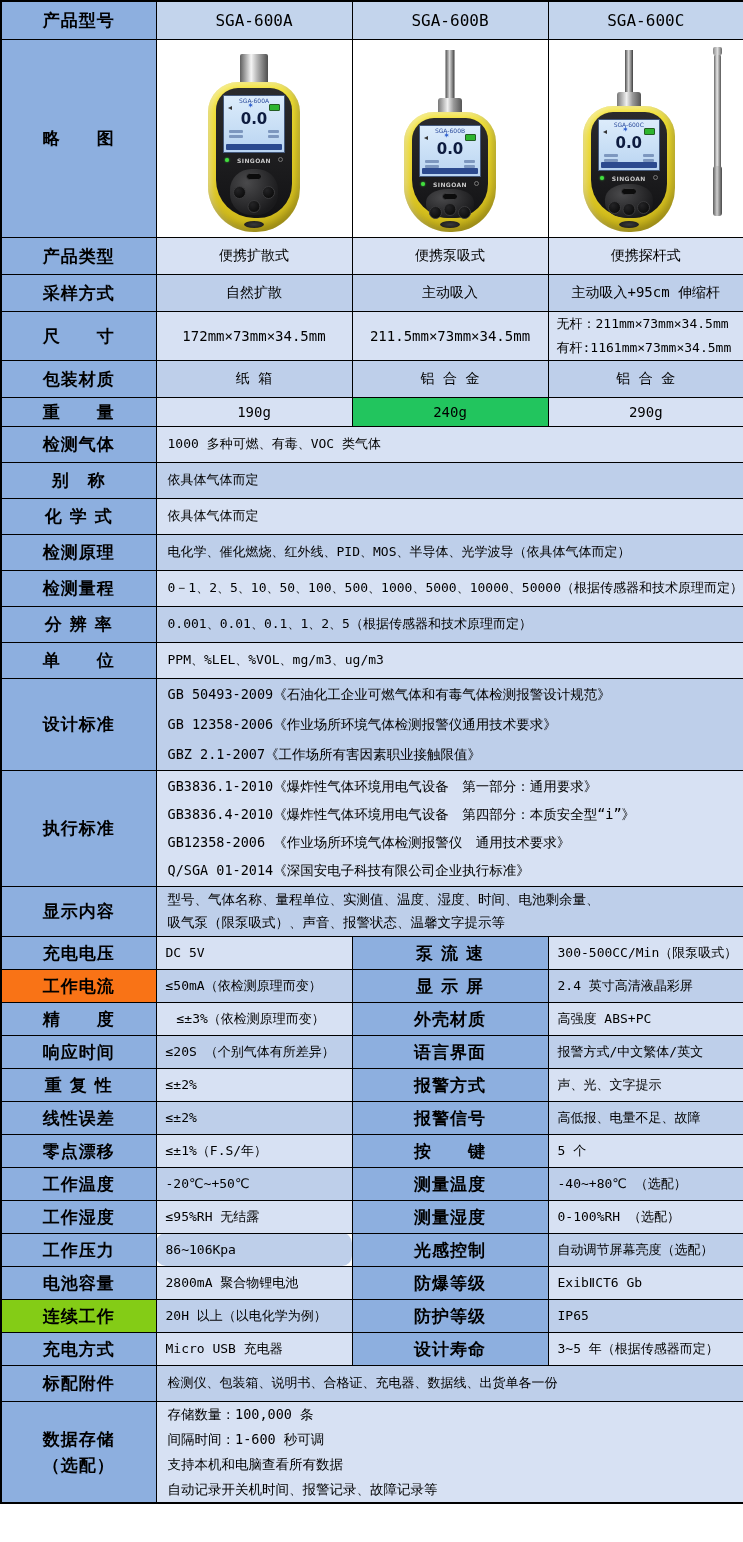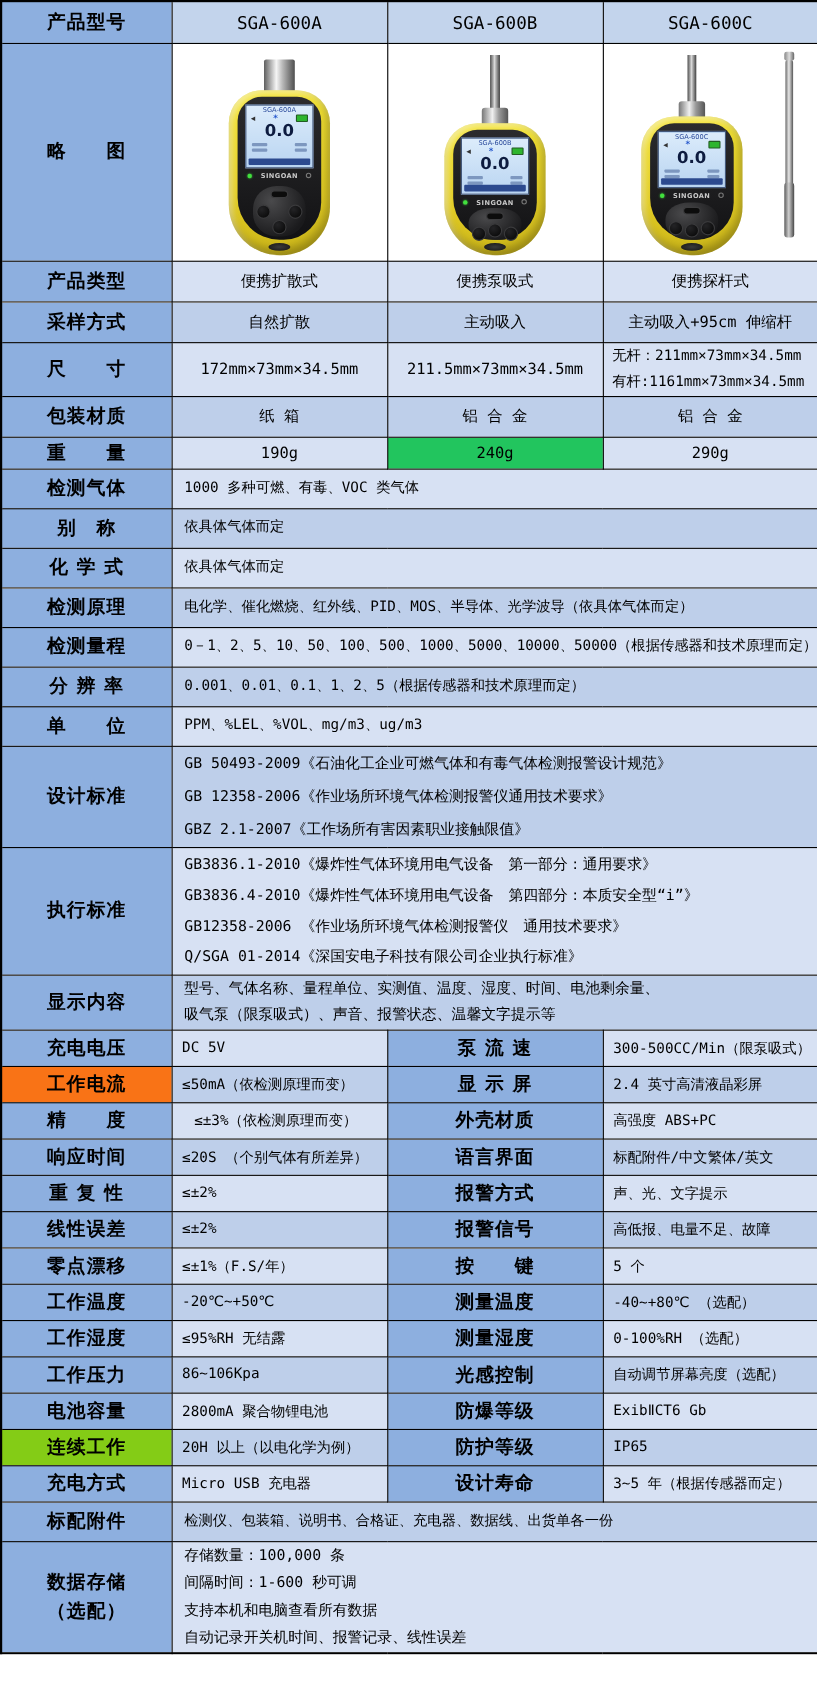--- a/index.html
+++ b/index.html
@@ -402,21 +402,21 @@
         <td class="val spec-v" style="background: rgb(215, 225, 243);">高强度 ABS+PC</td>
       </tr>
       <tr class="r-spec">
         <td class="lbl" style="background: rgb(141, 175, 223);">
           <div class="lbl-line">响应时间</div>
         </td>
         <td class="val spec-v" style="background: rgb(190, 207, 234);">≤20S （个别气体有所差异）</td>
         <td class="lbl" style="background: rgb(141, 175, 223);">
           <div class="lbl-line">语言界面</div>
         </td>
-        <td class="val spec-v" style="background: rgb(190, 207, 234);">标配附件/中文繁体/英文</td>
+        <td class="val spec-v" style="background: rgb(190, 207, 234);">报警方式/中文繁体/英文</td>
       </tr>
       <tr class="r-spec">
         <td class="lbl" style="background: rgb(141, 175, 223);">
           <div class="lbl-line">重 复 性</div>
         </td>
         <td class="val spec-v" style="background: rgb(215, 225, 243);">≤±2%</td>
         <td class="lbl" style="background: rgb(141, 175, 223);">
           <div class="lbl-line">报警方式</div>
         </td>
         <td class="val spec-v" style="background: rgb(215, 225, 243);">声、光、文字提示</td>
@@ -458,21 +458,21 @@
         <td class="val spec-v" style="background: rgb(215, 225, 243);">≤95%RH 无结露</td>
         <td class="lbl" style="background: rgb(141, 175, 223);">
           <div class="lbl-line">测量湿度</div>
         </td>
         <td class="val spec-v" style="background: rgb(215, 225, 243);">0-100%RH （选配）</td>
       </tr>
       <tr class="r-spec">
         <td class="lbl" style="background: rgb(141, 175, 223);">
           <div class="lbl-line">工作压力</div>
         </td>
-        <td class="val spec-v" style="background: rgb(190, 207, 234);">86~106Kpa</td>
+        <td class="val spec-v" style="background: rgb(190, 207, 234); border-radius: 10px;">86~106Kpa</td>
         <td class="lbl" style="background: rgb(141, 175, 223);">
           <div class="lbl-line">光感控制</div>
         </td>
         <td class="val spec-v" style="background: rgb(190, 207, 234);">自动调节屏幕亮度（选配）</td>
       </tr>
       <tr class="r-spec">
         <td class="lbl" style="background: rgb(141, 175, 223);">
           <div class="lbl-line">电池容量</div>
         </td>
         <td class="val spec-v" style="background: rgb(215, 225, 243);">2800mA 聚合物锂电池</td>
@@ -511,17 +511,17 @@
       </tr>
       <tr class="r-data">
         <td class="lbl" style="background: rgb(141, 175, 223);">
           <div class="lbl-line">数据存储</div>
           <div class="lbl-line">（选配）</div>
         </td>
         <td class="val full-val" colspan="3" style="background: rgb(215, 225, 243);">
           <div>存储数量：100,000 条</div>
           <div>间隔时间：1-600 秒可调</div>
           <div>支持本机和电脑查看所有数据</div>
-          <div>自动记录开关机时间、报警记录、线性误差</div>
+          <div>自动记录开关机时间、报警记录、故障记录等</div>
         </td>
       </tr>
     </tbody>
 </table>
 
 </body></html>

